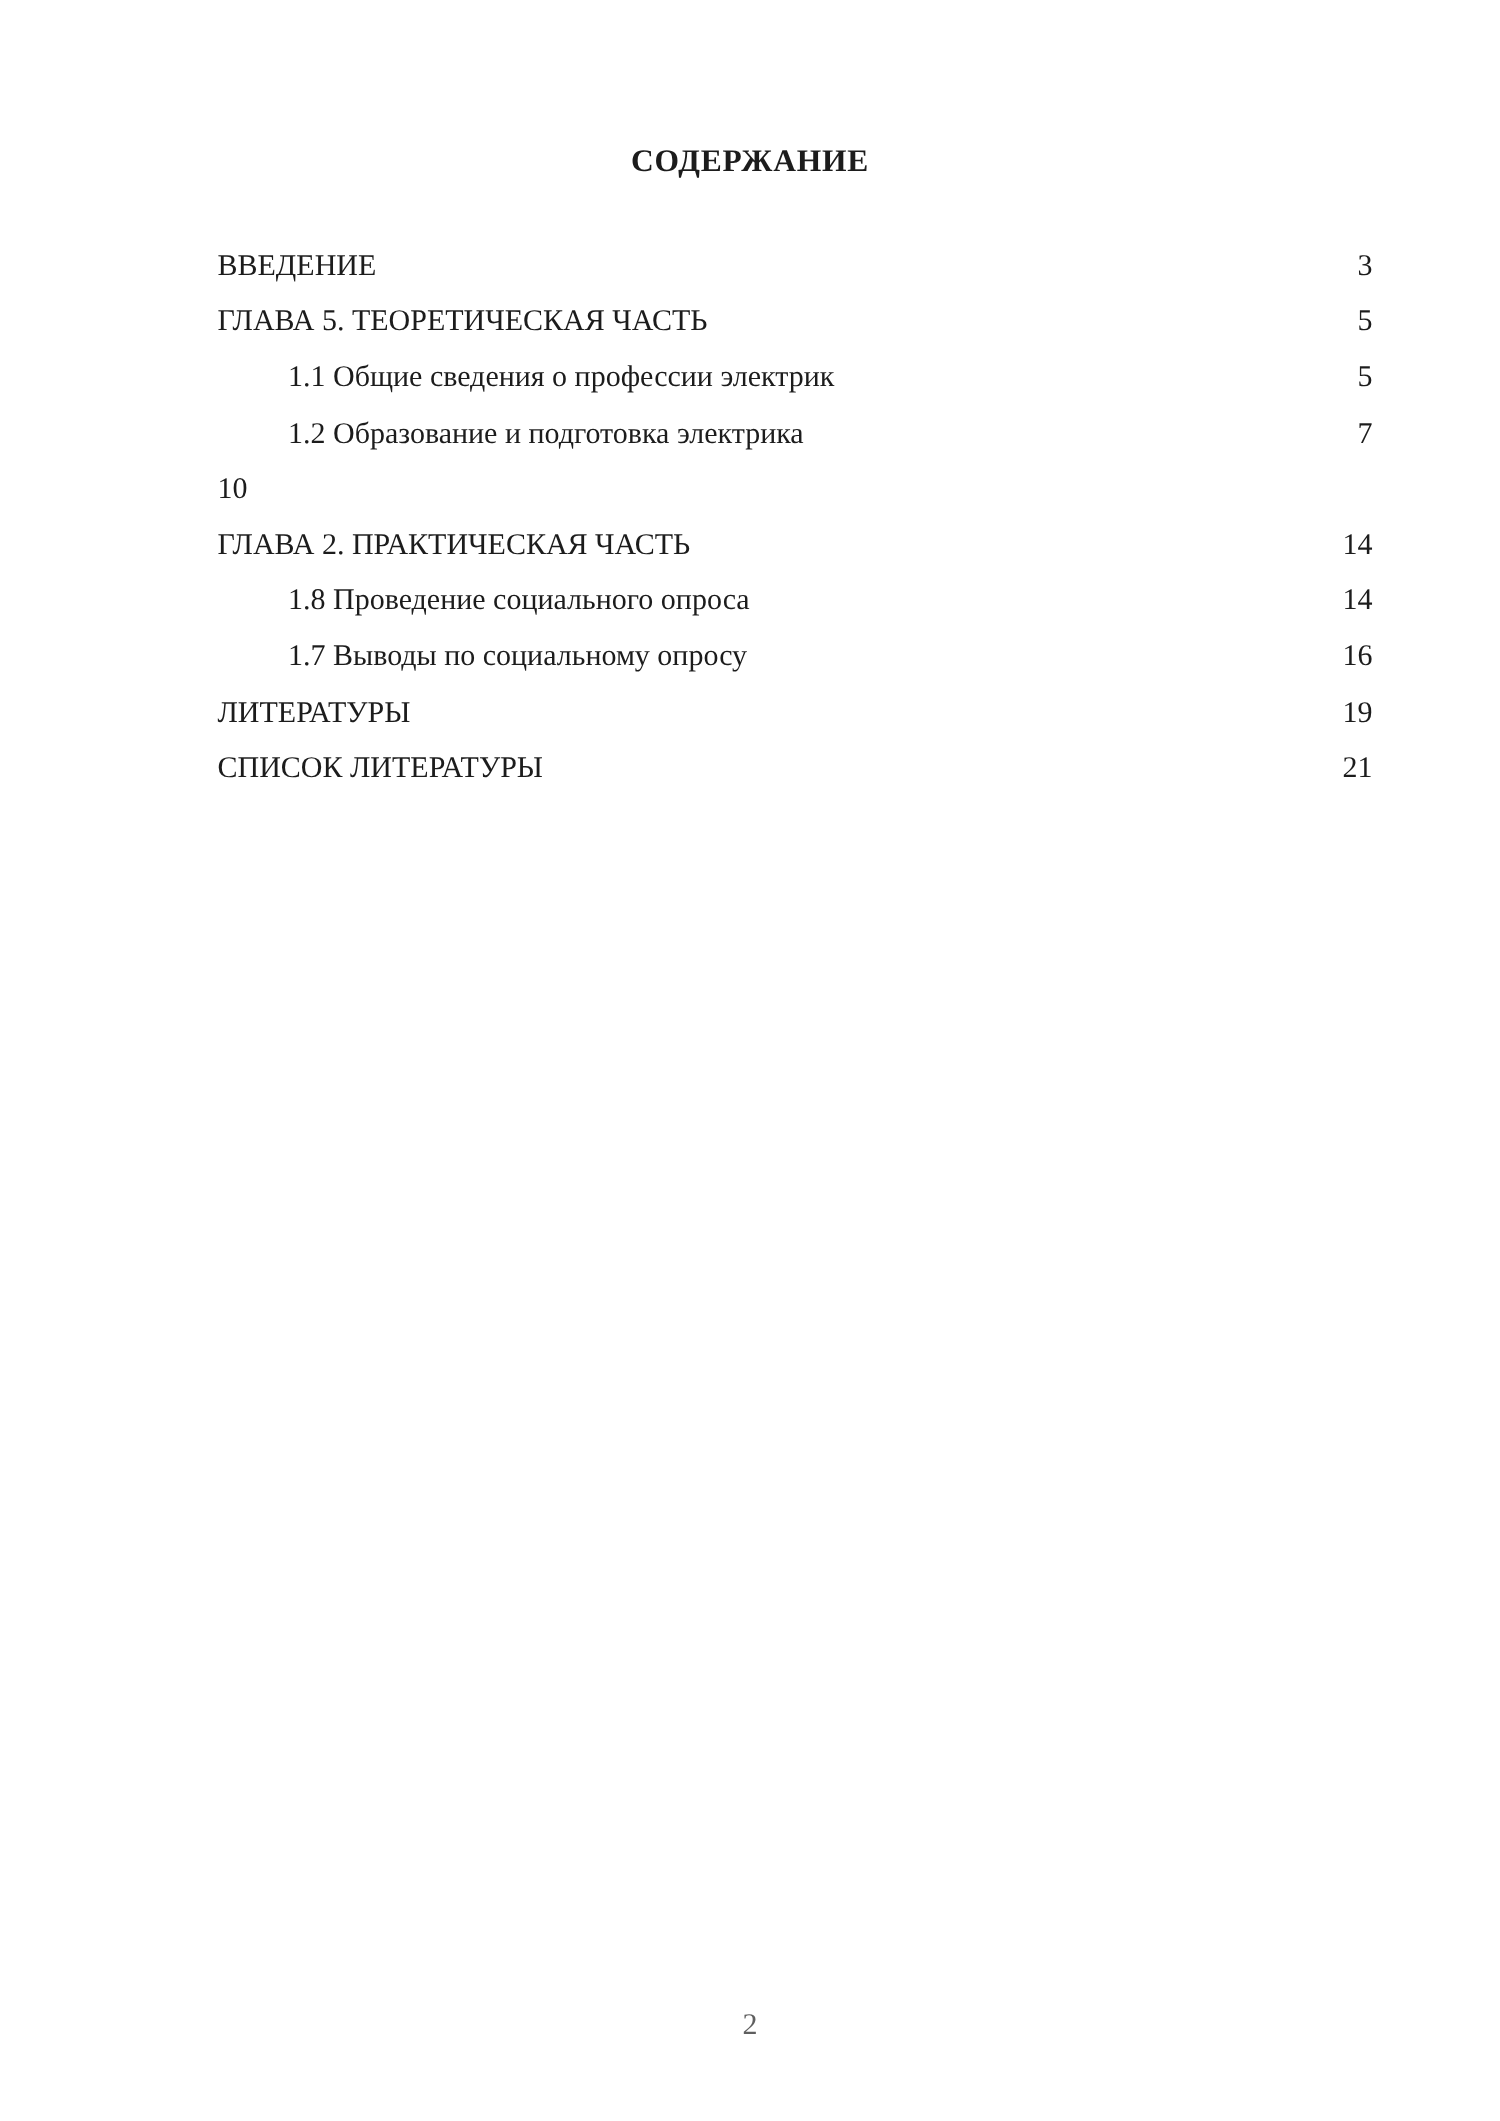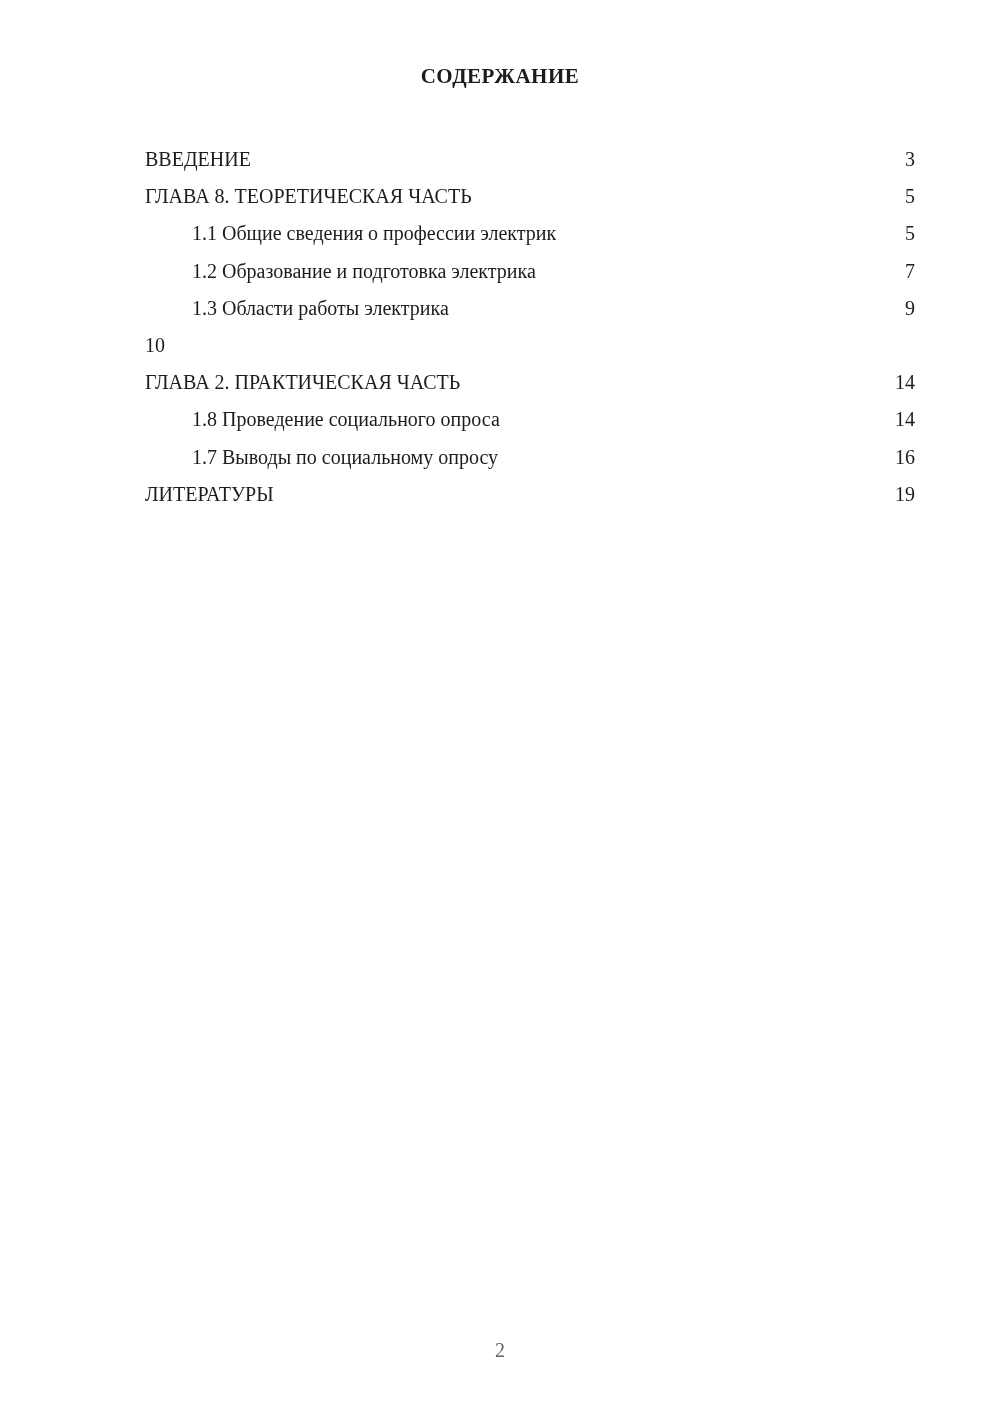--- a/index.html
+++ b/index.html
@@ -12,29 +12,29 @@
     width: 1000px;
     height: 1414px;
     margin: 0 auto;
     background: #ffffff;
     font-family: "Liberation Serif", serif;
     color: #1c1c1c;
     box-sizing: border-box;
   }
   .doc-title {
     margin: 0;
-    padding-top: 64px;
+    padding-top: 95px;
     text-align: center;
     font-size: 21px;
     font-weight: bold;
     letter-spacing: 0.5px;
     color: #1c1c1c;
   }
   .toc {
-    margin-top: 52px;
+    margin-top: 39px;
     padding-left: 145px;
     padding-right: 85px;
   }
   .toc-row {
     display: flex;
     justify-content: space-between;
     align-items: baseline;
     height: 37.2px;
     font-size: 20px;
     line-height: 37.2px;
@@ -64,50 +64,50 @@
 
 <div class="page">
   <h1 class="doc-title">СОДЕРЖАНИЕ</h1>
 
   <div class="toc" id="toc">
       <div class="toc-row">
         <span class="toc-label">ВВЕДЕНИЕ</span>
         <span class="toc-page">3</span>
       </div>
       <div class="toc-row">
-        <span class="toc-label">ГЛАВА 8. ТЕОРЕТИЧЕСКАЯ ЧАСТЬ</span>
+        <span class="toc-label">ГЛАВА 5. ТЕОРЕТИЧЕСКАЯ ЧАСТЬ</span>
         <span class="toc-page">5</span>
       </div>
       <div class="toc-row sub">
         <span class="toc-label">1.1 Общие сведения о профессии электрик</span>
         <span class="toc-page">5</span>
       </div>
       <div class="toc-row sub">
         <span class="toc-label">1.2 Образование и подготовка электрика</span>
         <span class="toc-page">7</span>
-      </div>
-      <div class="toc-row sub">
-        <span class="toc-label">1.3 Области работы электрика</span>
-        <span class="toc-page">9</span>
       </div>
       <div class="toc-row sub">
         <span class="toc-page">10</span>
       </div>
       <div class="toc-row">
         <span class="toc-label">ГЛАВА 2. ПРАКТИЧЕСКАЯ ЧАСТЬ</span>
         <span class="toc-page">14</span>
       </div>
       <div class="toc-row sub">
         <span class="toc-label">1.8 Проведение социального опроса</span>
         <span class="toc-page">14</span>
       </div>
       <div class="toc-row sub">
         <span class="toc-label">1.7 Выводы по социальному опросу</span>
         <span class="toc-page">16</span>
       </div>
       <div class="toc-row">
         <span class="toc-label">ЛИТЕРАТУРЫ</span>
         <span class="toc-page">19</span>
       </div>
+      <div class="toc-row">
+        <span class="toc-label">СПИСОК ЛИТЕРАТУРЫ</span>
+        <span class="toc-page">21</span>
+      </div>
     </div>
 
   <div class="footer-page-number">2</div>
 </div>
 
 </body></html>

